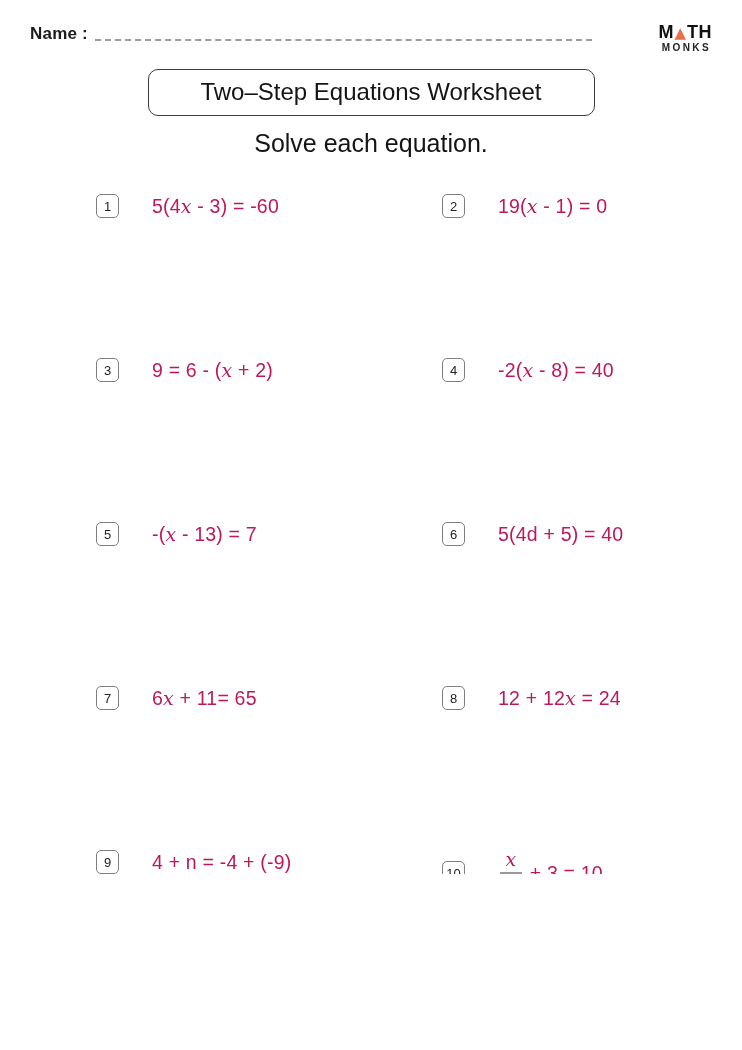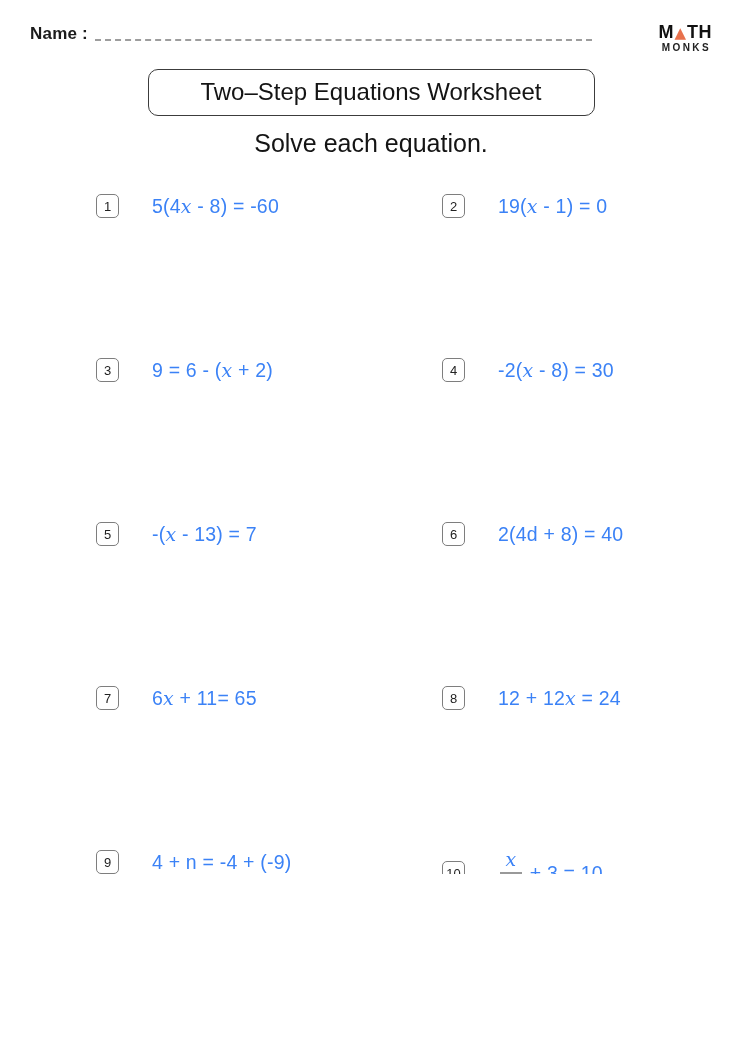--- a/index.html
+++ b/index.html
@@ -62,21 +62,21 @@
     border-radius: 5px;
     display: flex;
     align-items: center;
     justify-content: center;
     font-size: 13px;
     color: #222;
     background: #fff;
   }
   .equation {
     font-size: 19.5px;
-    color: #3b82f6;
+    color: #be185d;
     display: flex;
     align-items: center;
     white-space: pre;
     letter-spacing: 0.2px;
   }
   .var {
     font-family: "DejaVu Serif", serif;
     font-style: italic;
     font-size: 0.97em;
   }
@@ -107,41 +107,41 @@
 
   <div class="title-wrap">
     <div class="title-box">Two–Step Equations Worksheet</div>
   </div>
 
   <div class="instruction">Solve each equation.</div>
 
   <div class="problems">
       <div class="problem">
         <span class="badge">1</span>
-        <span class="equation"><span>5(4</span><span class="var">x</span><span> - 8) = -60</span></span>
+        <span class="equation"><span>5(4</span><span class="var">x</span><span> - 3) = -60</span></span>
       </div>
       <div class="problem">
         <span class="badge">2</span>
         <span class="equation"><span>19(</span><span class="var">x</span><span> - 1) = 0</span></span>
       </div>
       <div class="problem">
         <span class="badge">3</span>
         <span class="equation"><span>9 = 6 - (</span><span class="var">x</span><span> + 2)</span></span>
       </div>
       <div class="problem">
         <span class="badge">4</span>
-        <span class="equation"><span>-2(</span><span class="var">x</span><span> - 8) = 30</span></span>
+        <span class="equation"><span>-2(</span><span class="var">x</span><span> - 8) = 40</span></span>
       </div>
       <div class="problem">
         <span class="badge">5</span>
         <span class="equation"><span>-(</span><span class="var">x</span><span> - 13) = 7</span></span>
       </div>
       <div class="problem">
         <span class="badge">6</span>
-        <span class="equation"><span>2(4d + 8) = 40</span></span>
+        <span class="equation"><span>5(4d + 5) = 40</span></span>
       </div>
       <div class="problem">
         <span class="badge">7</span>
         <span class="equation"><span>6</span><span class="var">x</span><span> + 11= 65</span></span>
       </div>
       <div class="problem">
         <span class="badge">8</span>
         <span class="equation"><span>12 + 12</span><span class="var">x</span><span> = 24</span></span>
       </div>
       <div class="problem">

